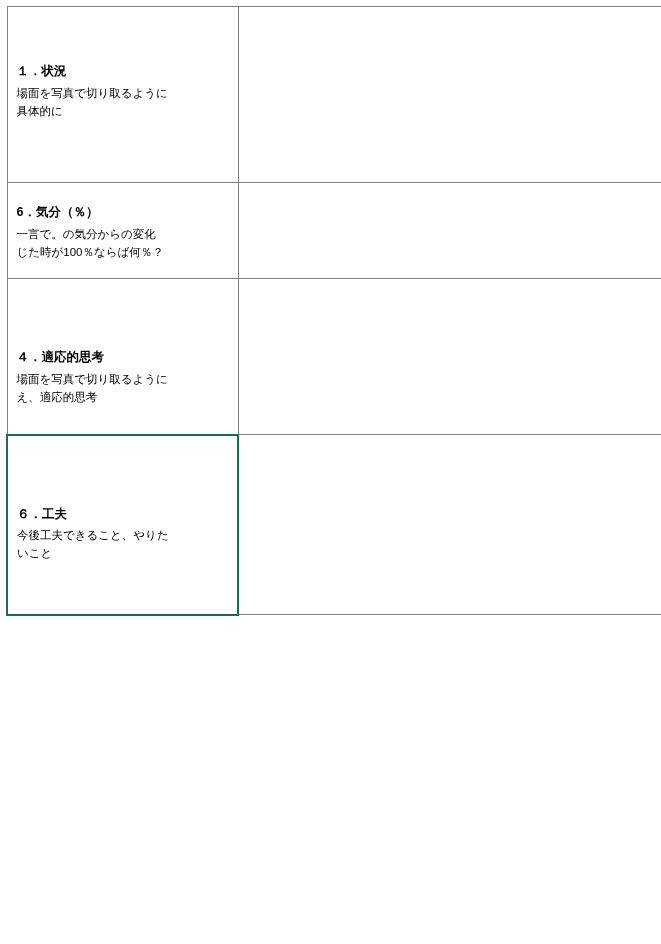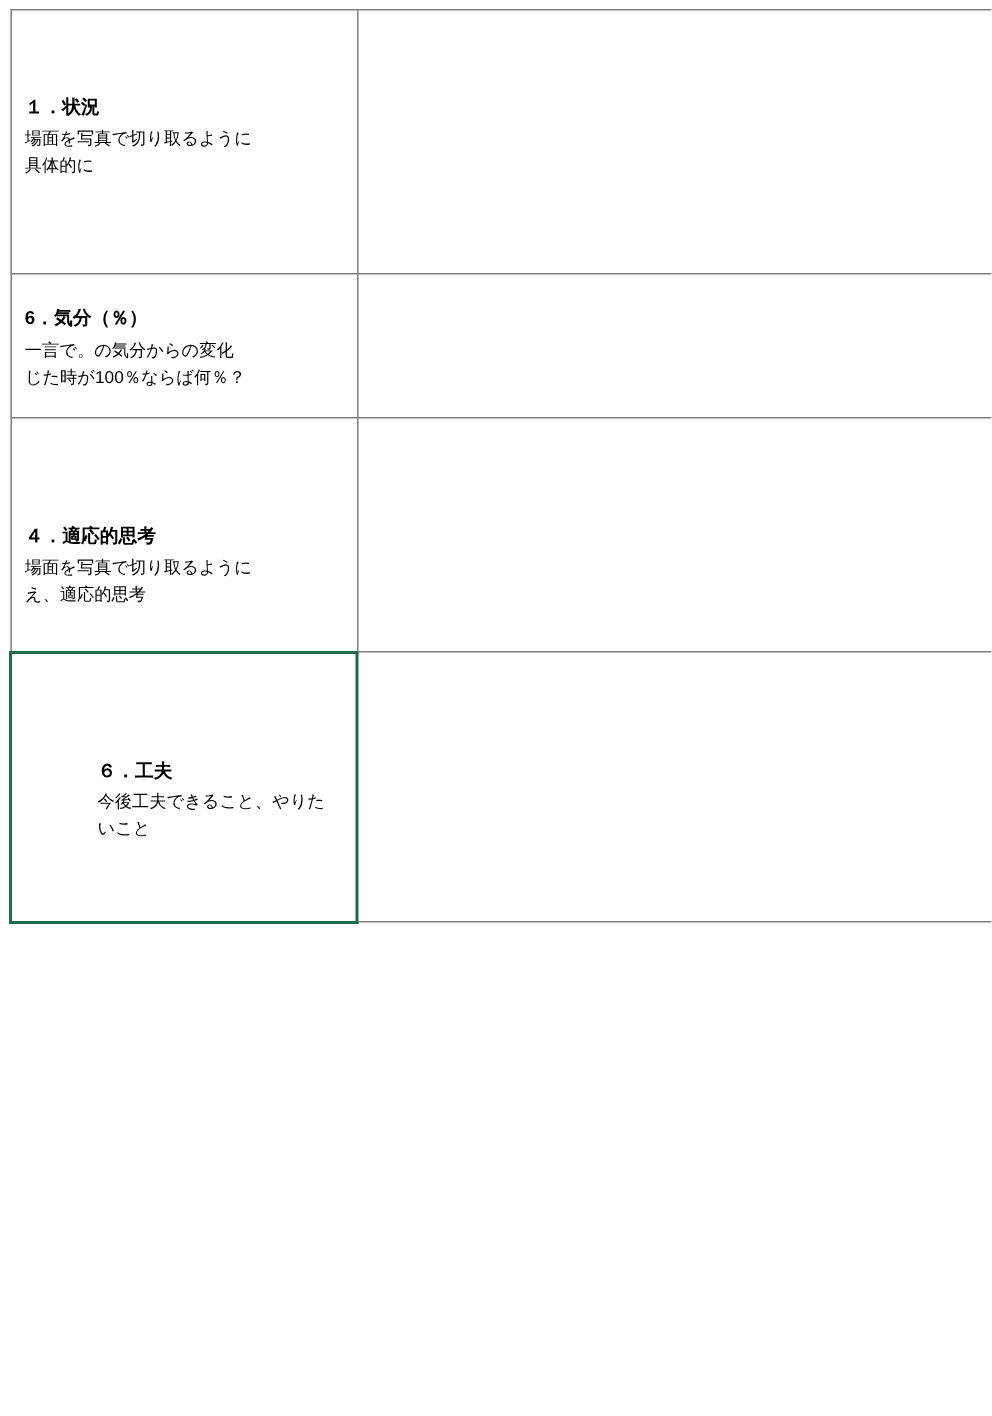--- a/index.html
+++ b/index.html
@@ -79,21 +79,21 @@
   .r6 { height: 180px; }
   
   .cell-block {
     display: block;
   }
   .r1 .cell-block { padding-top: 48px; }
   .r2 .cell-block { padding-top: 13px; }
   .r3 .cell-block { padding-top: 45px; }
   .r4 .cell-block { padding-top: 62px; }
   .r5 .cell-block { padding-top: 16px; }
-  .r6 .cell-block { padding-top: 62px; margin-left: 48px; }
+  .r6 .cell-block { padding-top: 62px; }
 
   
   .highlight-cell {
     border: 2px solid #1f6b4a !important;
   }
 </style>
 </head>
 <body>
 
 <div class="sheet">

